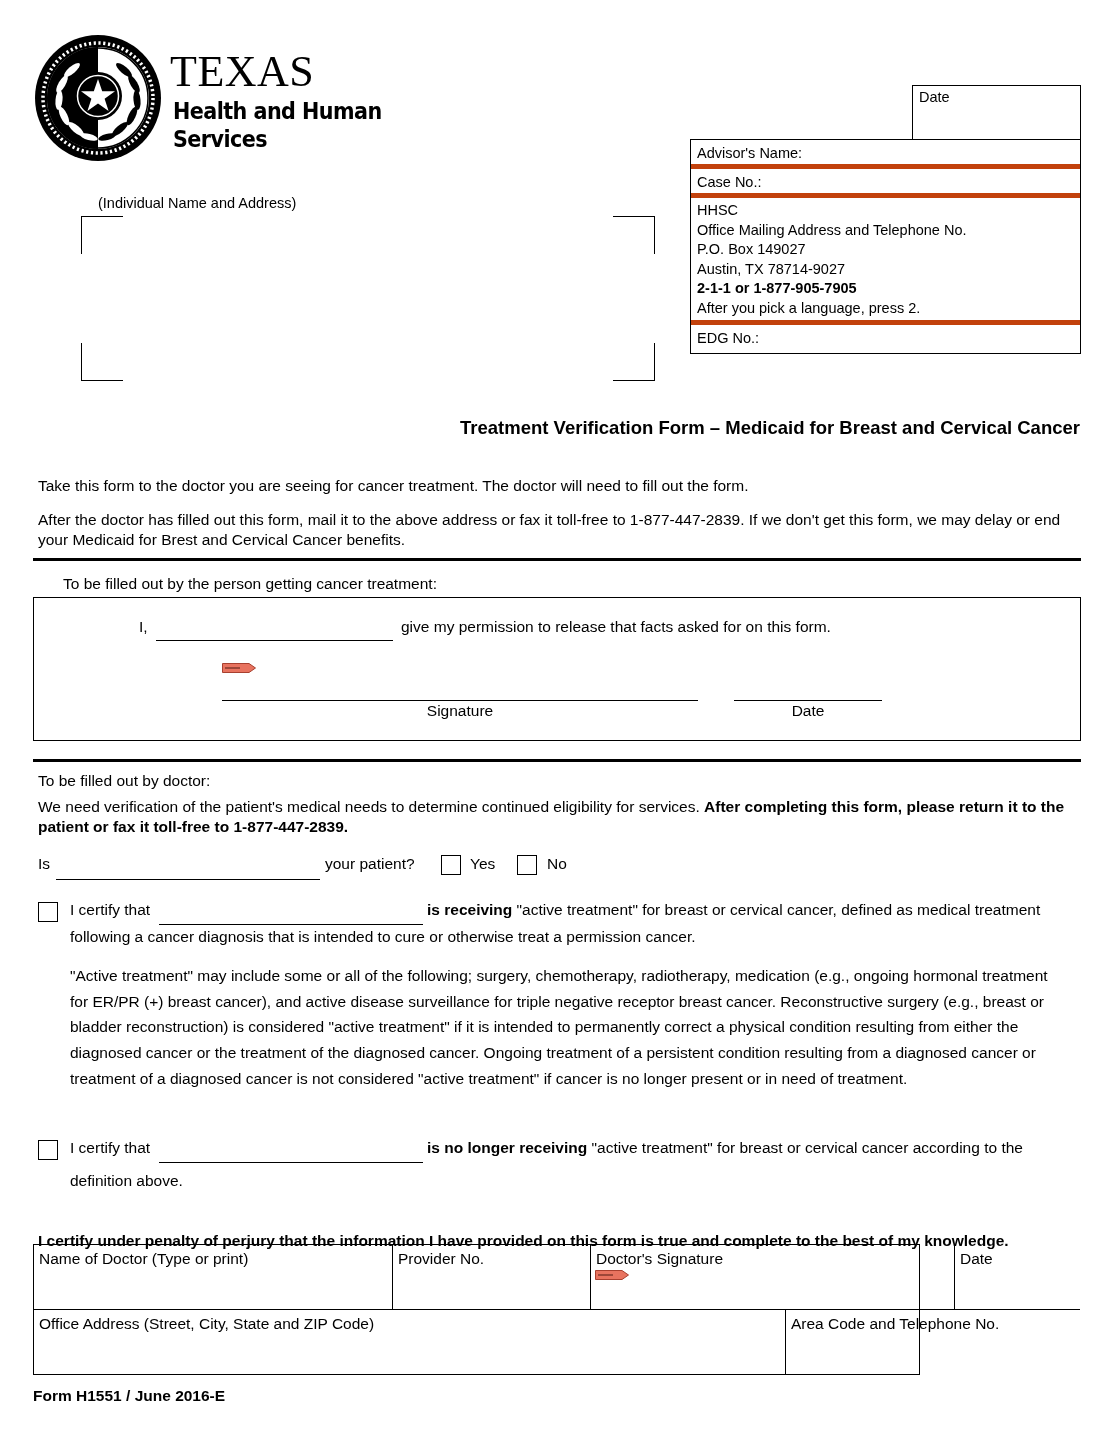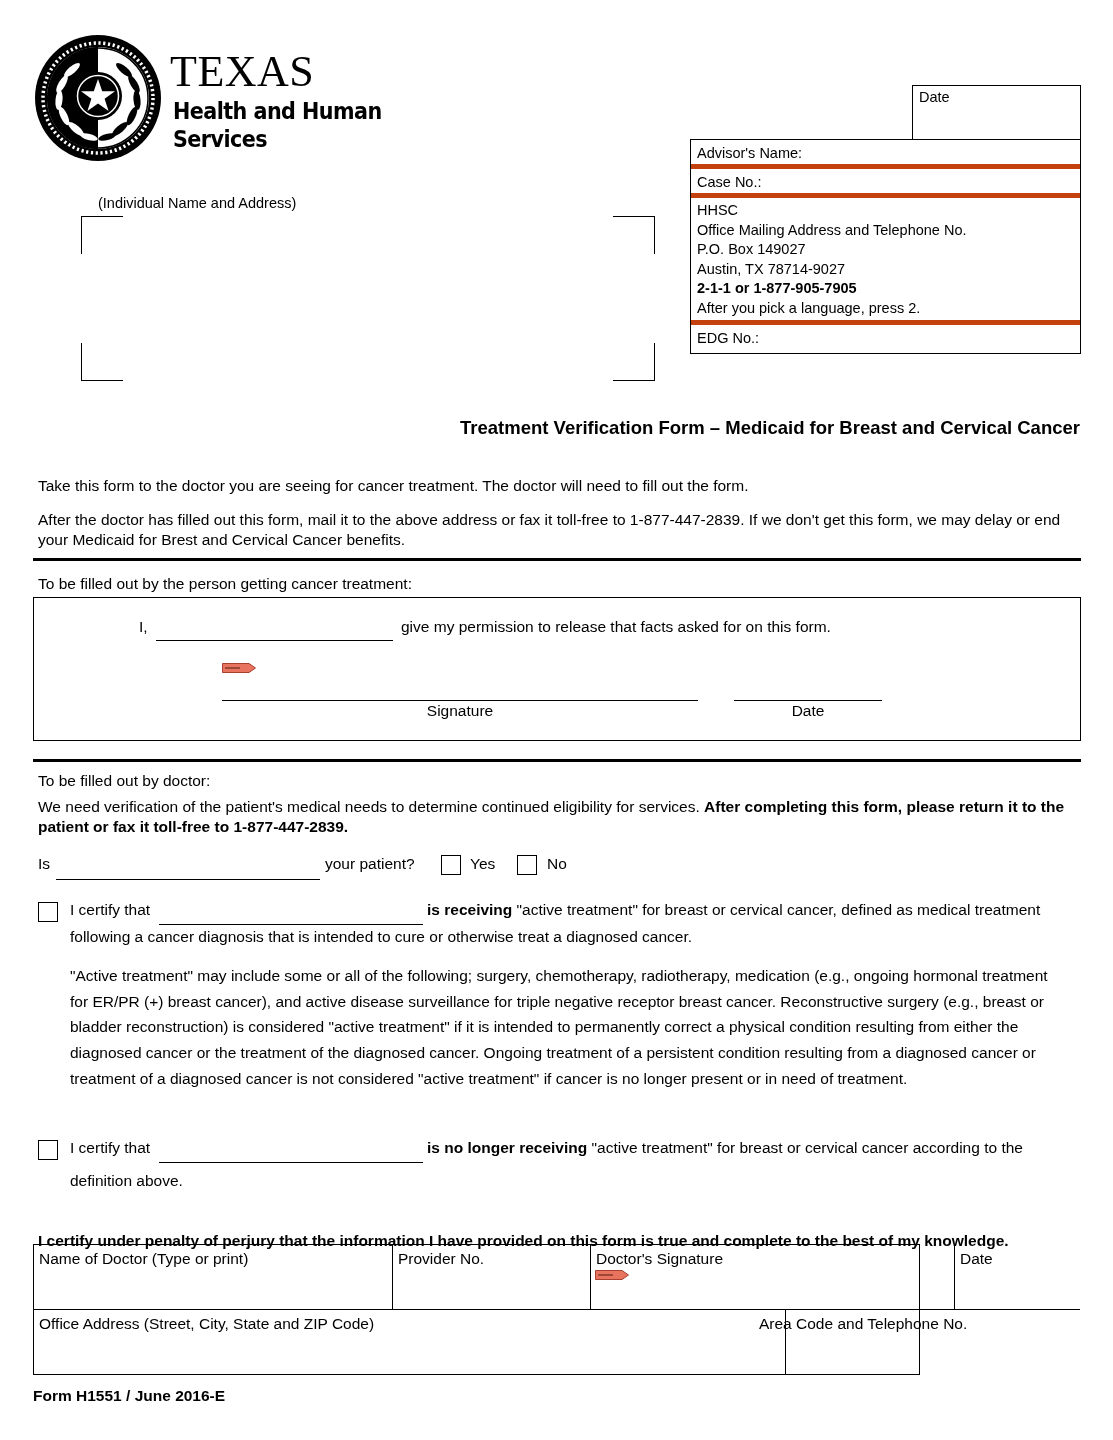--- a/index.html
+++ b/index.html
@@ -111,21 +111,21 @@
 <div class="corner c-bl"></div>
 <div class="corner c-br"></div>
 
 <div class="abs title">Treatment Verification Form – Medicaid for Breast and Cervical Cancer</div>
 
 <div class="abs para" style="top:476px;">Take this form to the doctor you are seeing for cancer treatment. The doctor will need to fill out the form.</div>
 <div class="abs para" style="top:510px;">After the doctor has filled out this form, mail it to the above address or fax it toll-free to 1-877-447-2839. If we don't get this form, we may delay or end your Medicaid for Brest and Cervical Cancer benefits.</div>
 
 <div class="abs hr-thick" style="top:558px;"></div>
 
-<div class="abs para" style="top:574px;">To be filled out by the person getting cancer treatment:</div>
+<div class="abs para" style="top:574px;margin-left:25px;">To be filled out by the person getting cancer treatment:</div>
 <div class="abs patient-box"></div>
 <div class="abs" style="left:139px; top:618px; font-size:15.5px;">I,</div>
 <input class="blank" style="left: 156px; top: 616px; width: 236px; height: 22px;" value="">
 <div class="line" style="left:156px; top:640px; width:237px;"></div>
 <div class="abs" style="left:401px; top:618px; font-size:15.5px;">give my permission to release that facts asked for on this form.</div>
 
 <svg class="sign-tag" style="left:222px; top:663px;" viewBox="0 0 34 10">
   <path d="M0.5 0.5 H27 L33.5 5 L27 9.5 H0.5 Z" fill="#E8735F" stroke="#A8402F" stroke-width="1"></path>
   <rect x="3" y="4" width="15" height="2" fill="#6b2a20" opacity="0.6"></rect>
 </svg>
@@ -147,21 +147,21 @@
 <div class="chk" style="left:441px; top:855px;"></div>
 <div class="abs" style="left:470px; top:855px;">Yes</div>
 <div class="chk" style="left:517px; top:855px;"></div>
 <div class="abs" style="left:547px; top:855px;">No</div>
 
 <div class="chk" style="left:38px; top:902px;"></div>
 <div class="abs" style="left:70px; top:901px;">I certify that</div>
 <input class="blank" style="left: 159px; top: 899px; width: 263px; height: 22px;">
 <div class="line" style="left:159px; top:924px; width:264px;"></div>
 <div class="abs" style="left:427px; top:901px; white-space:nowrap;"><span class="bold">is receiving</span><span> "active treatment" for breast or cervical cancer, defined as medical treatment</span></div>
-<div class="abs" style="left:70px; top:928px;">following a cancer diagnosis that is intended to cure or otherwise treat a diagnosed cancer.</div>
+<div class="abs" style="left:70px; top:928px;">following a cancer diagnosis that is intended to cure or otherwise treat a permission cancer.</div>
 
 <div class="abs" style="left:70px; top:963px; width:1000px; line-height:25.7px; font-size:15.5px;">"Active treatment" may include some or all of the following; surgery, chemotherapy, radiotherapy, medication (e.g., ongoing hormonal treatment for ER/PR (+) breast cancer), and active disease surveillance for triple negative receptor breast cancer. Reconstructive surgery (e.g., breast or bladder reconstruction) is considered "active treatment" if it is intended to permanently correct a physical condition resulting from either the diagnosed cancer or the treatment of the diagnosed cancer. Ongoing treatment of a persistent condition resulting from a diagnosed cancer or treatment of a diagnosed cancer is not considered "active treatment" if cancer is no longer present or in need of treatment.</div>
 
 <div class="chk" style="left:38px; top:1140px;"></div>
 <div class="abs" style="left:70px; top:1139px;">I certify that</div>
 <input class="blank" style="left: 159px; top: 1137px; width: 263px; height: 22px;">
 <div class="line" style="left:159px; top:1162px; width:264px;"></div>
 <div class="abs" style="left:427px; top:1139px; white-space:nowrap;"><span class="bold">is no longer receiving</span><span> "active treatment" for breast or cervical cancer according to the</span></div>
 <div class="abs" style="left:70px; top:1172px;">definition above.</div>
 
@@ -180,18 +180,18 @@
       <path d="M0.5 0.5 H27 L33.5 5 L27 9.5 H0.5 Z" fill="#E8735F" stroke="#A8402F" stroke-width="1"></path>
       <rect x="3" y="4" width="15" height="2" fill="#6b2a20" opacity="0.6"></rect>
     </svg>
   </div>
   <div class="cell" style="left:921px; top:0; width:125px; height:65px; border-bottom-width:1px;">
     <span>Date</span>
   </div>
   <div class="cell" style="left:0; top:65px; width:752px; height:64px; border-right-width:1px;">
     <span>Office Address (Street, City, State and ZIP Code)</span>
   </div>
-  <div class="cell" style="left:720px; top:65px; width:294px; height:64px;">
+  <div class="cell" style="left:752px; top:65px; width:294px; height:64px;">
     <span>Area Code and Telephone No.</span>
   </div>
 </div>
 
 <div class="abs form-id">Form H1551 / June 2016-E</div>
 
 </body></html>

